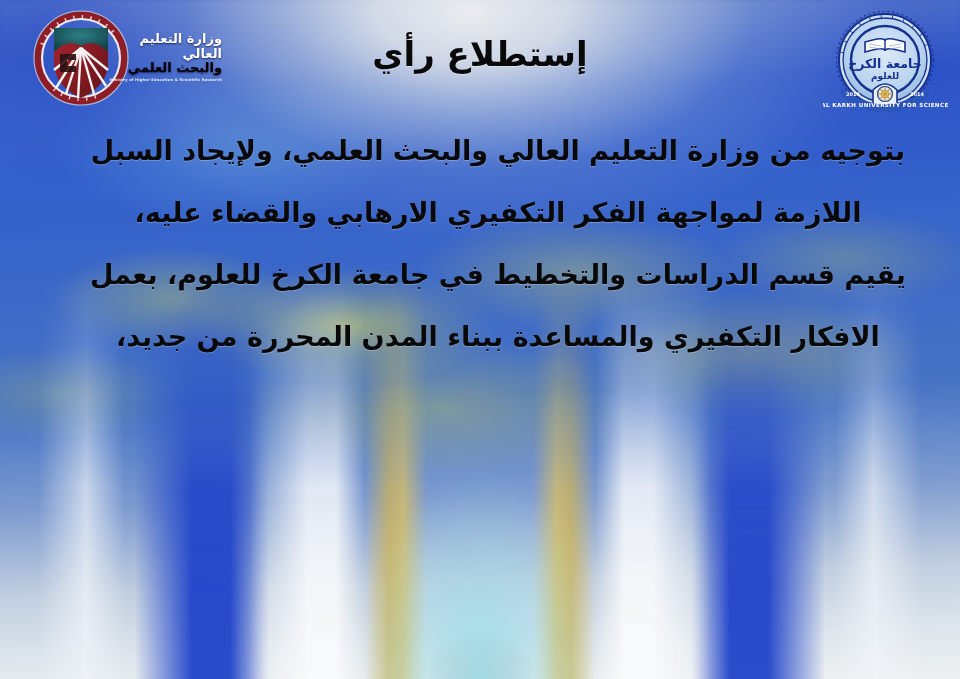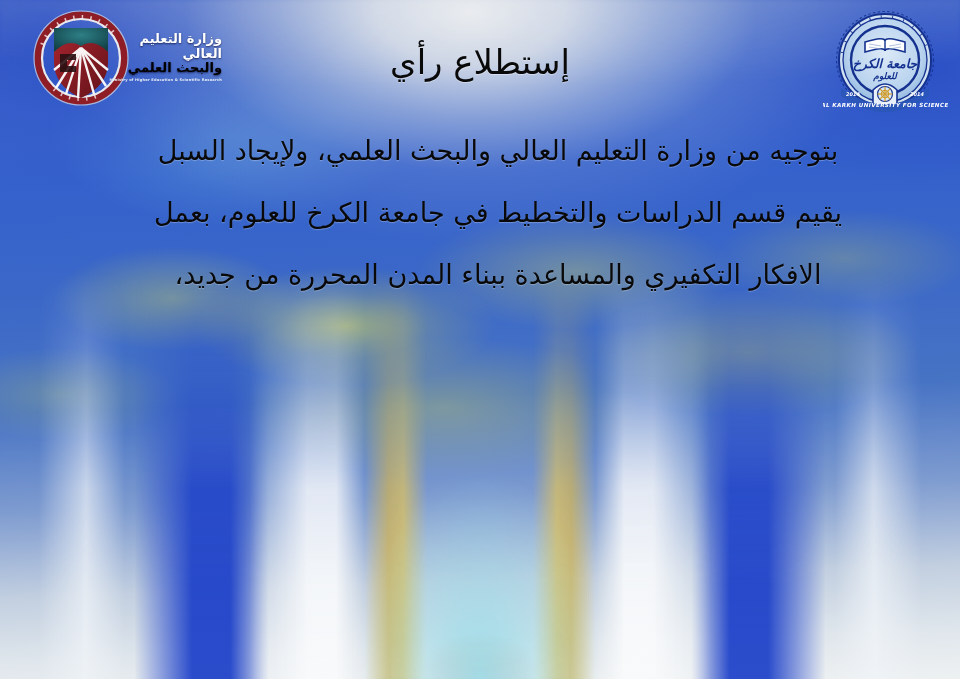--- a/index.html
+++ b/index.html
@@ -132,47 +132,47 @@
       radial-gradient(ellipse 900px 120px at 50% 0%,   rgba(255,255,255,0.18) 0%, rgba(255,255,255,0) 75%);
     filter: blur(2px);
   }
 
   
   .logo {
     position: absolute;
     top: 8px;
   }
   #logo-ministry { left: 16px;  width: 210px; height: 100px; }
-  #logo-univ     { right: 12px; width: 125px; height: 112px; font-style: italic; }
+  #logo-univ     { right: 12px; width: 125px; height: 112px; }
 
   
   #content {
     position: absolute;
     inset: 0;
     text-align: center;
     color: #09090a;
   }
   #poster-title {
     position: absolute;
-    top: 44px;
+    top: 36px;
     left: 0; right: 0;
     font-size: 34px;
-    font-weight: normal;
+    font-weight: bold;
     letter-spacing: 0;
     line-height: 1.1;
     text-shadow: 0 1px 0 rgba(255,255,255,0.35);
   }
   #body-lines {
     position: absolute;
     top: 120px;
     left: 0; right: 0;
   }
   .body-line {
     font-size: 27px;
-    font-weight: normal;
+    font-weight: bold;
     line-height: 62px;
     height: 62px;
     white-space: nowrap;
     text-shadow: 0 1px 1px rgba(255,255,255,0.25);
     margin-left: 36px;
   }
 </style>
 </head>
 <body>
 
@@ -327,18 +327,19 @@
         <text x="30" y="88" text-anchor="middle" font-size="5" font-weight="bold" fill="#ffffff" font-family="'DejaVu Sans','Liberation Sans',sans-serif">2014</text>
         <text x="94" y="88" text-anchor="middle" font-size="5" font-weight="bold" fill="#ffffff" font-family="'DejaVu Sans','Liberation Sans',sans-serif">2014</text>
       </g>
     </svg>
   </div>
 
   <div id="content">
     <div id="poster-title">إستطلاع رأي</div>
     <div id="body-lines">
       <div class="body-line">بتوجيه من وزارة التعليم العالي والبحث العلمي، ولإيجاد السبل</div>
+      <div class="body-line">اللازمة لمواجهة الفكر التكفيري الارهابي والقضاء عليه،</div>
       <div class="body-line">يقيم قسم الدراسات والتخطيط في جامعة الكرخ للعلوم، بعمل</div>
       <div class="body-line">الافكار التكفيري والمساعدة ببناء المدن المحررة من جديد،</div>
     </div>
   </div>
 
 </div>
 
 </body></html>

